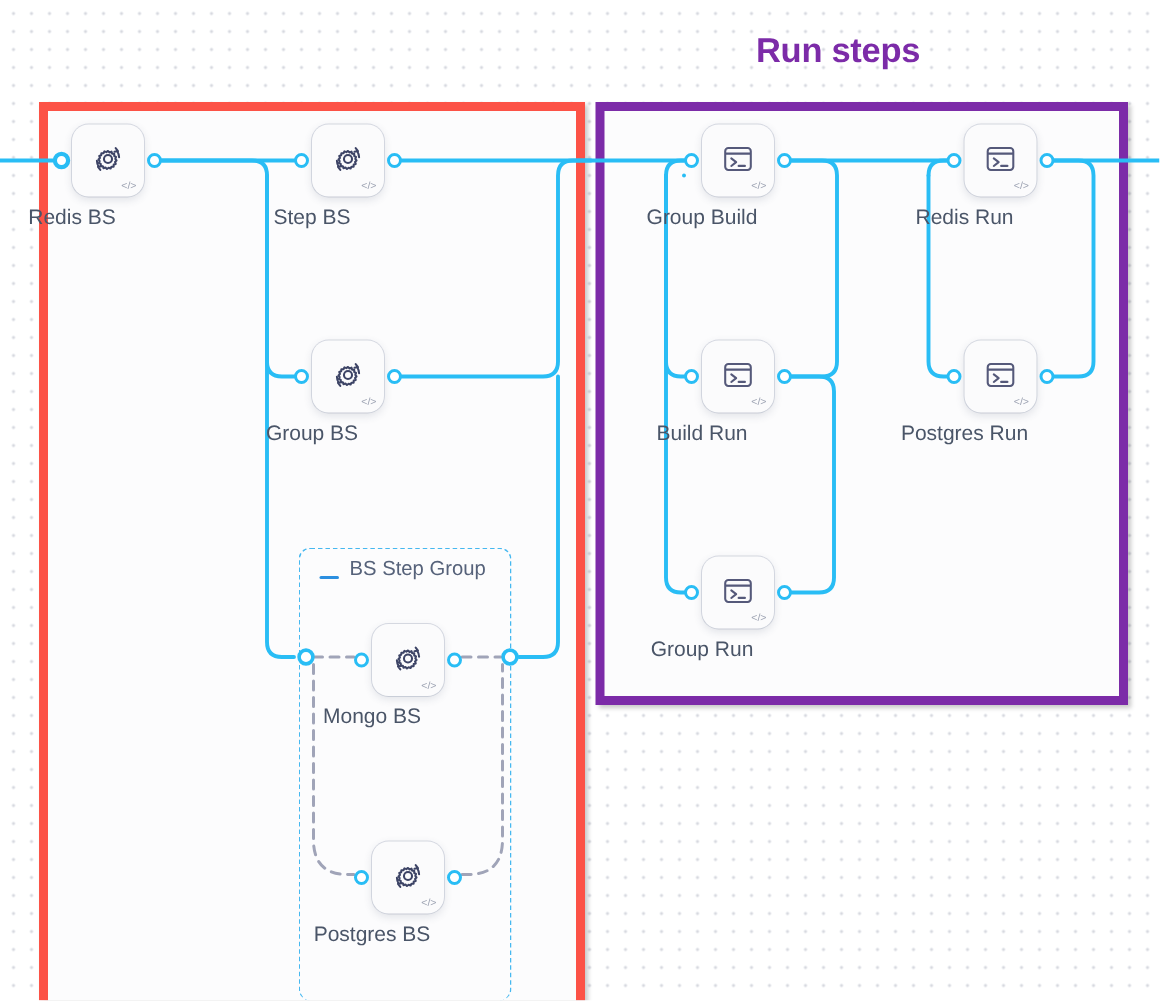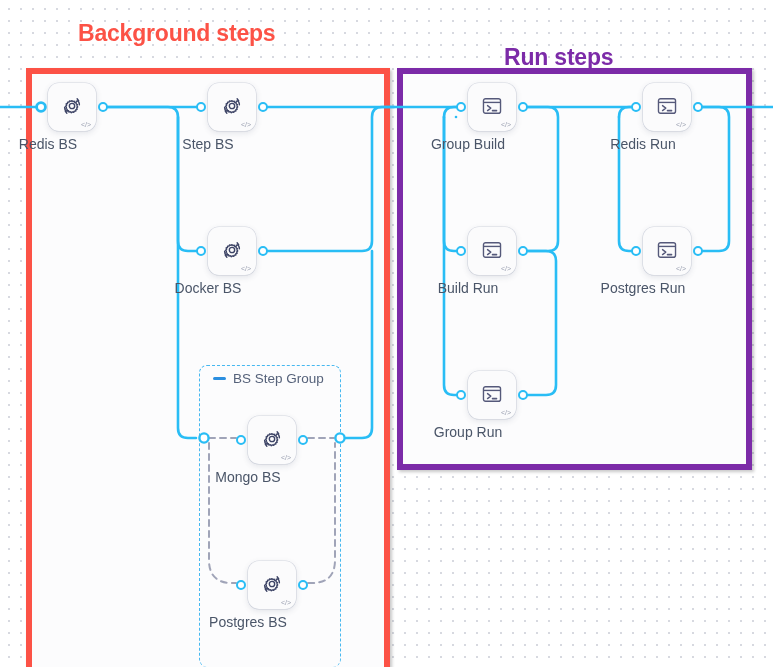--- a/index.html
+++ b/index.html
@@ -21,21 +21,21 @@
   
   .group-title {
     position: absolute;
     font-size: 23px;
     font-weight: bold;
     letter-spacing: -0.2px;
     white-space: nowrap;
     line-height: 1;
   }
   #title-bg { left: 78px; top: 22px; color: #fc5246; }
-  #title-run { left: 504px; top: 22px; color: #7c2ba8; margin-top: 24px; }
+  #title-run { left: 504px; top: 22px; color: #7c2ba8; }
 
   
   .group-box {
     position: absolute;
     box-sizing: border-box;
     background: #fcfcfd;
     box-shadow: 2px 2px 3px rgba(0,0,0,0.22);
   }
   #box-bg {
     left: 26px; top: 68px; width: 364px; height: 599px;
@@ -56,21 +56,21 @@
     left: 199px; top: 365px; width: 142px; height: 302px;
     box-sizing: border-box;
     border: 1.4px dashed #46b8f0;
     border-radius: 8px;
     border-bottom: none;
     background: transparent;
   }
   #step-group-header {
     position: absolute;
     left: 213px; top: 371px;
-    display: flex; align-items: center; gap: 7px;
+    display: flex; align-items: flex-end; gap: 7px;
   }
   #step-group-dash {
     display: inline-block;
     width: 13px; height: 2.5px;
     background: #2b8fe0; border-radius: 2px;
   }
   #step-group-label {
     font-size: 13.5px; color: #56627a; white-space: nowrap;
   }
 
@@ -113,21 +113,20 @@
   .port.out { left: 50px; }
 </style>
 </head>
 <body>
 
 <div id="canvas">
 
   <div class="group-box" id="box-bg"></div>
   <div class="group-box" id="box-run"></div>
 
-  <div class="group-title" id="title-bg">Background steps</div>
   <div class="group-title" id="title-run">Run steps</div>
 
   <div id="step-group"></div>
   <div id="step-group-header">
     <span id="step-group-dash"></span>
     <span id="step-group-label">BS Step Group</span>
   </div>
 
   <svg class="edges">
     <g fill="none" stroke="#29bdf5" stroke-width="2.6" stroke-linecap="round">
@@ -239,21 +238,21 @@
 
   <div class="node" style="left:208px; top:227px;">
     <div class="node-card">
       <svg class="node-icon">
           <use href="#ico-gear-sync"></use>
         </svg>
       <span class="code-badge">&lt;/&gt;</span>
     </div>
     <div class="port in"></div>
     <div class="port out"></div>
-    <div class="node-label">Docker BS</div>
+    <div class="node-label">Group BS</div>
   </div>
 
   <div class="node" style="left:248px; top:416px;">
     <div class="node-card">
       <svg class="node-icon">
           <use href="#ico-gear-sync"></use>
         </svg>
       <span class="code-badge">&lt;/&gt;</span>
     </div>
     <div class="port in"></div>

